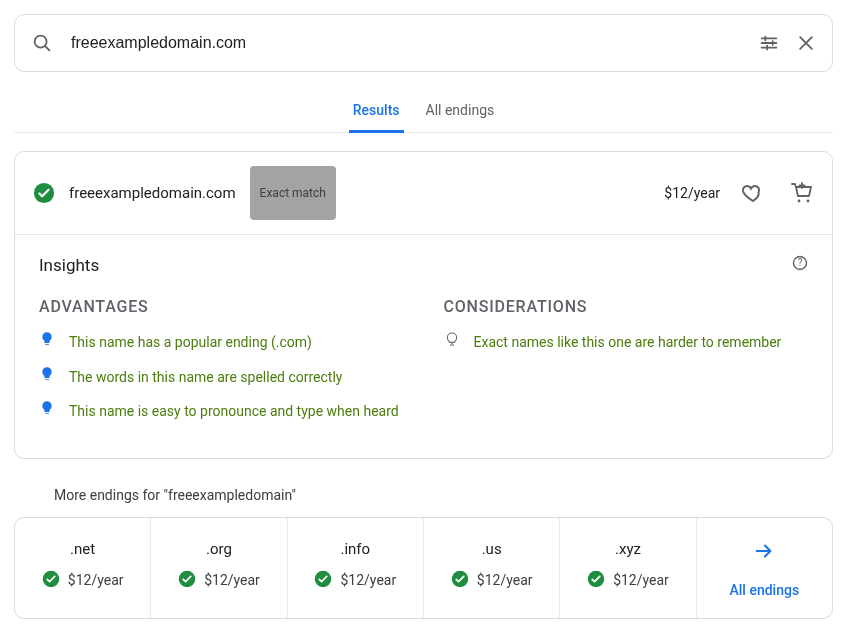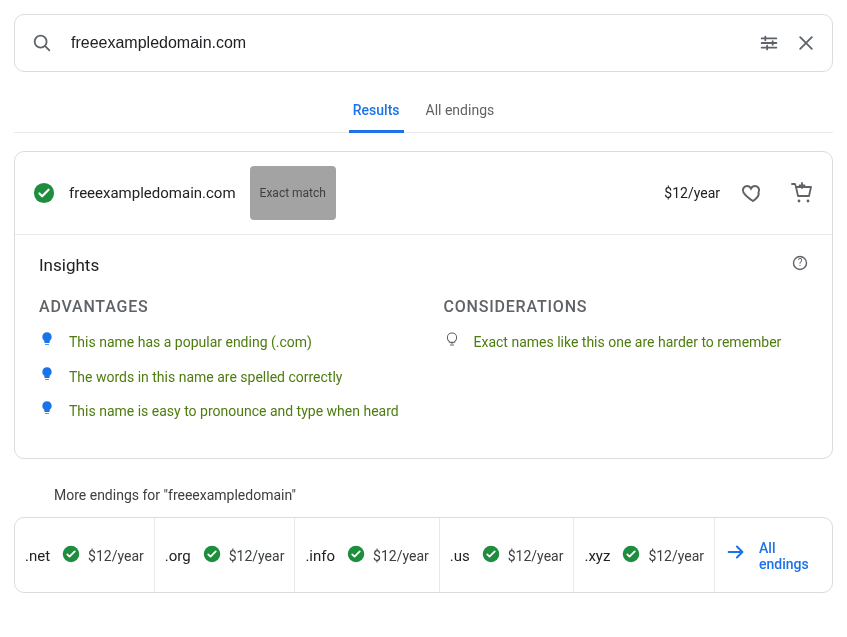--- a/index.html
+++ b/index.html
@@ -120,21 +120,21 @@
   .endings-grid {
     display:flex;
     border:1px solid #dadce0;
     border-radius:10px;
     overflow:hidden;
   }
   .ending-cell {
     flex:1;
     border-right:1px solid #e8eaed;
     padding:22px 10px 20px;
-    display:flex; align-items:center;
+    display:flex; flex-direction:column; align-items:center;
     gap:12px;
     cursor:pointer;
   }
   .ending-cell:last-child { border-right:none; }
   .ending-tld { font-size:15px; }
   .ending-price-row { display:flex; align-items:center; gap:8px; font-size:14px; color:#3c4043; }
   .all-endings-cell { color:#1a73e8; font-weight:500; }
   .all-endings-cell .arrow { margin-bottom:2px; }
   .all-endings-cell .label { font-size:14px; }
 

